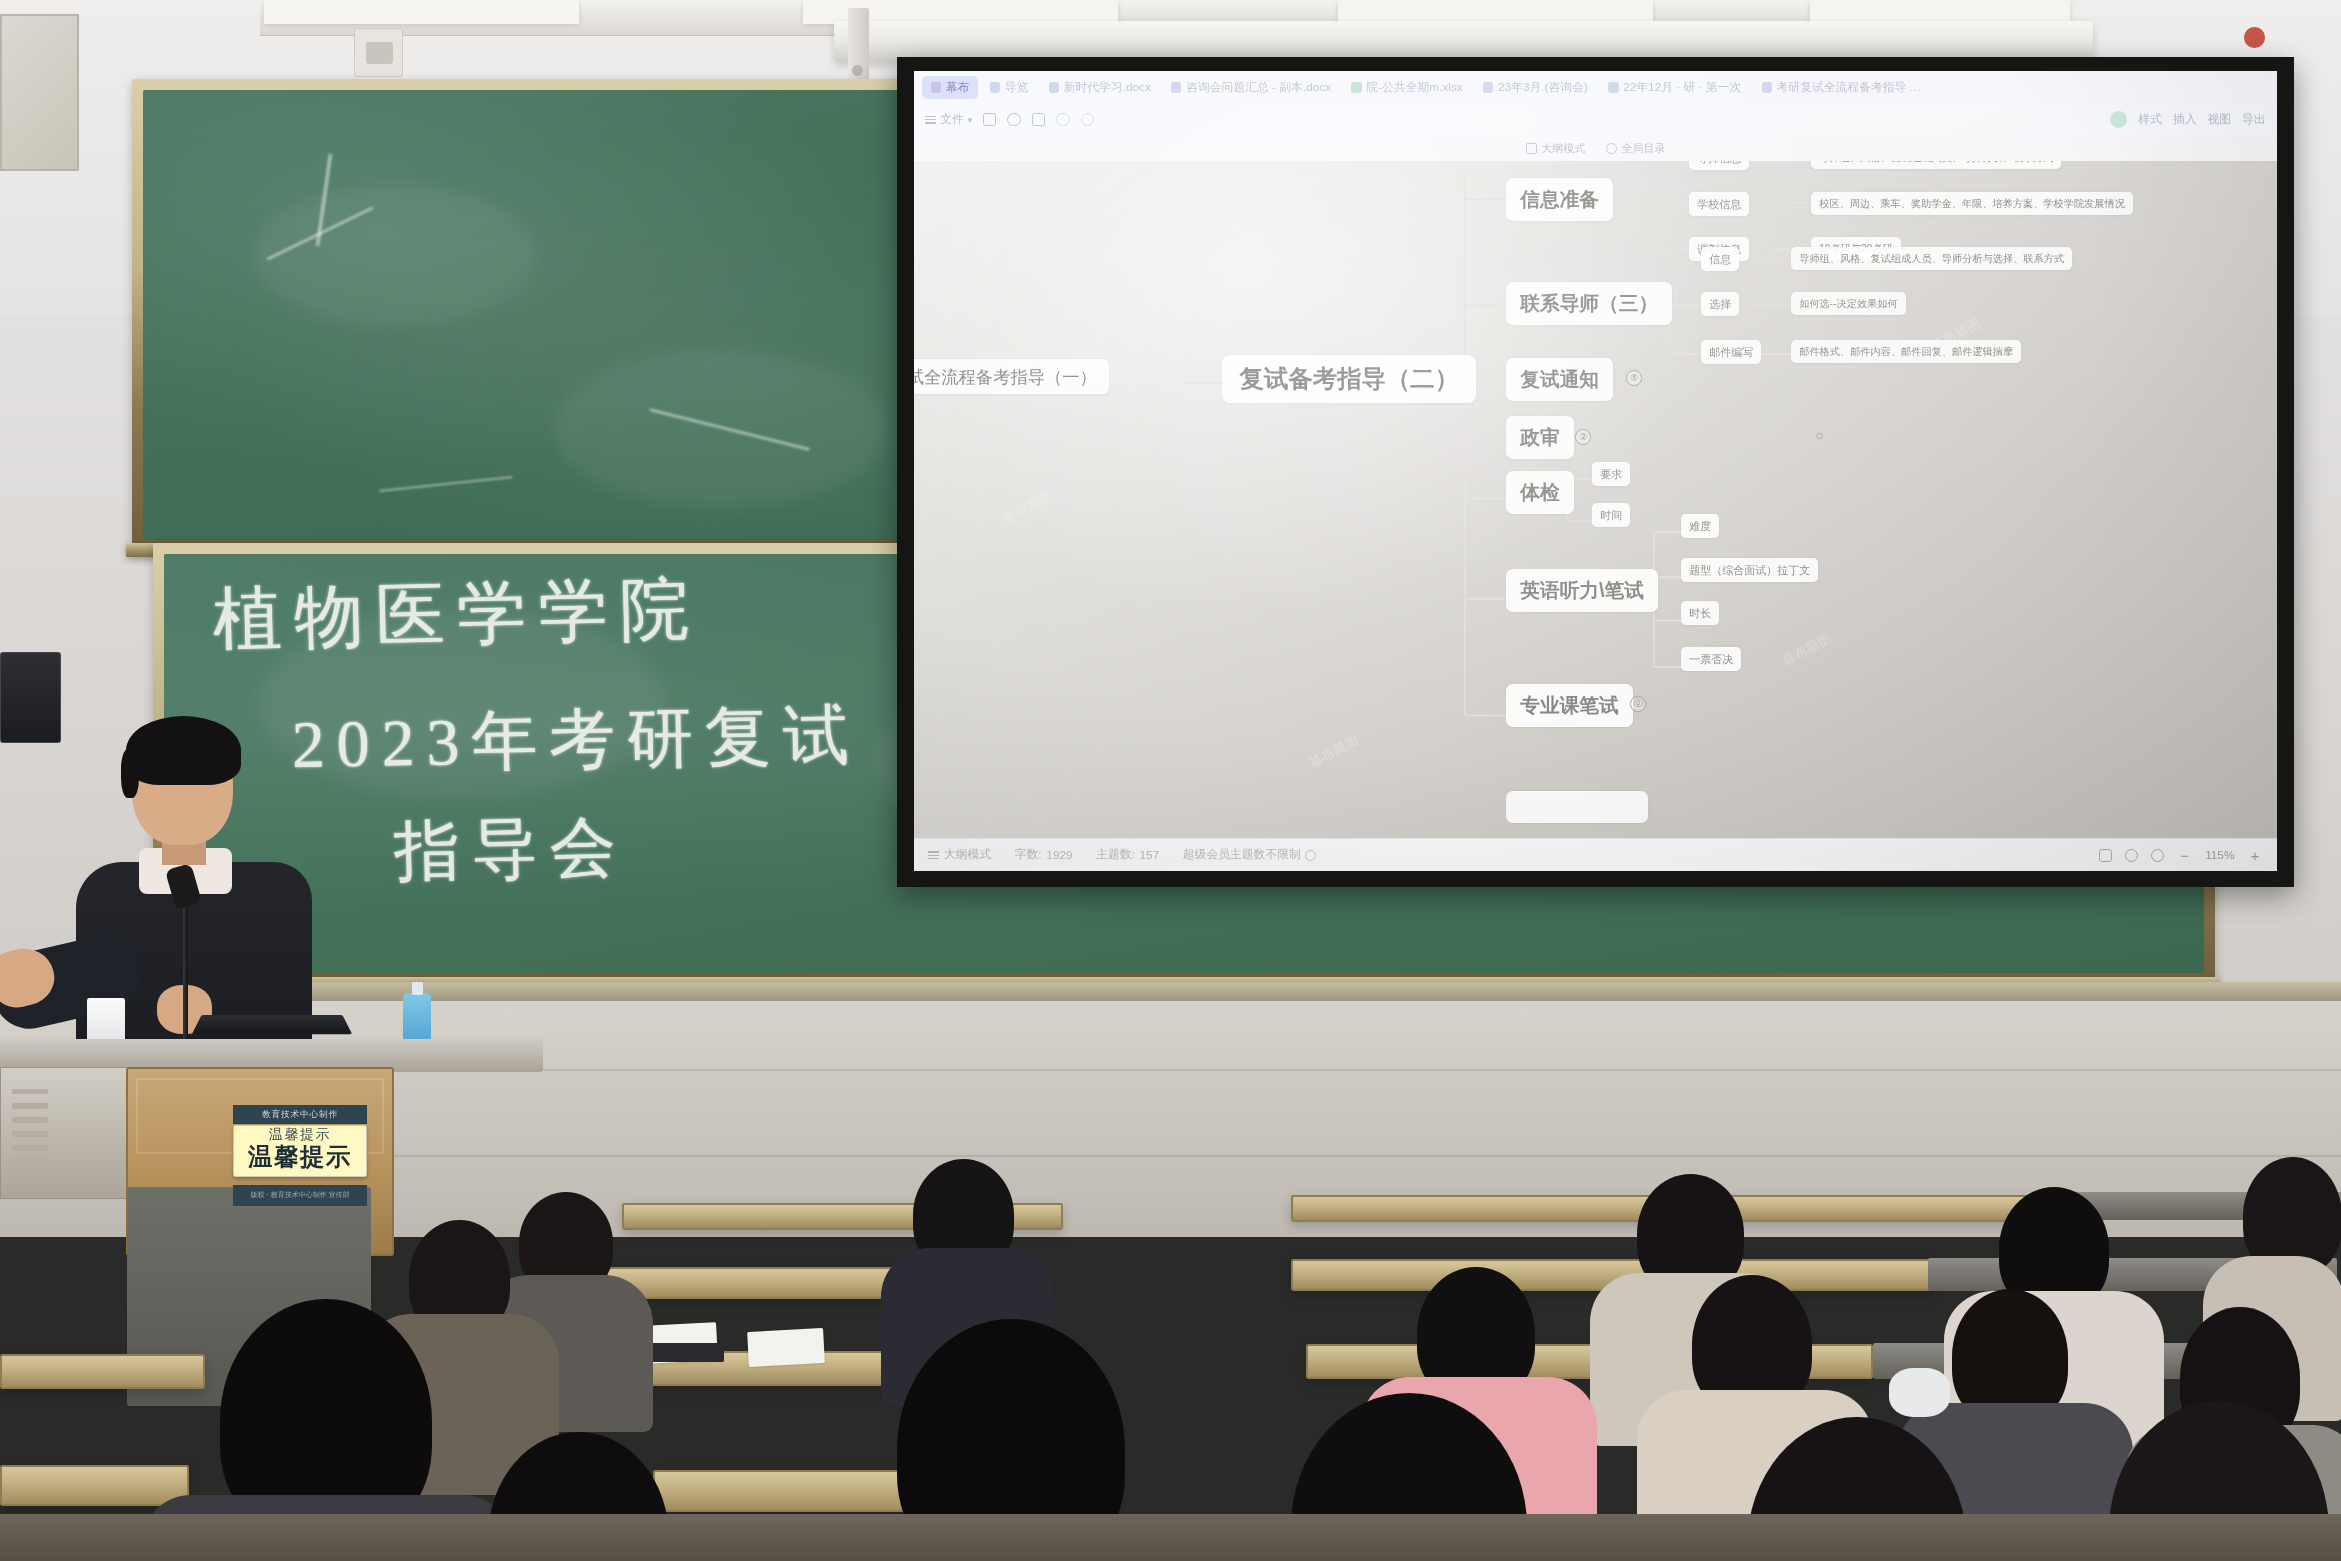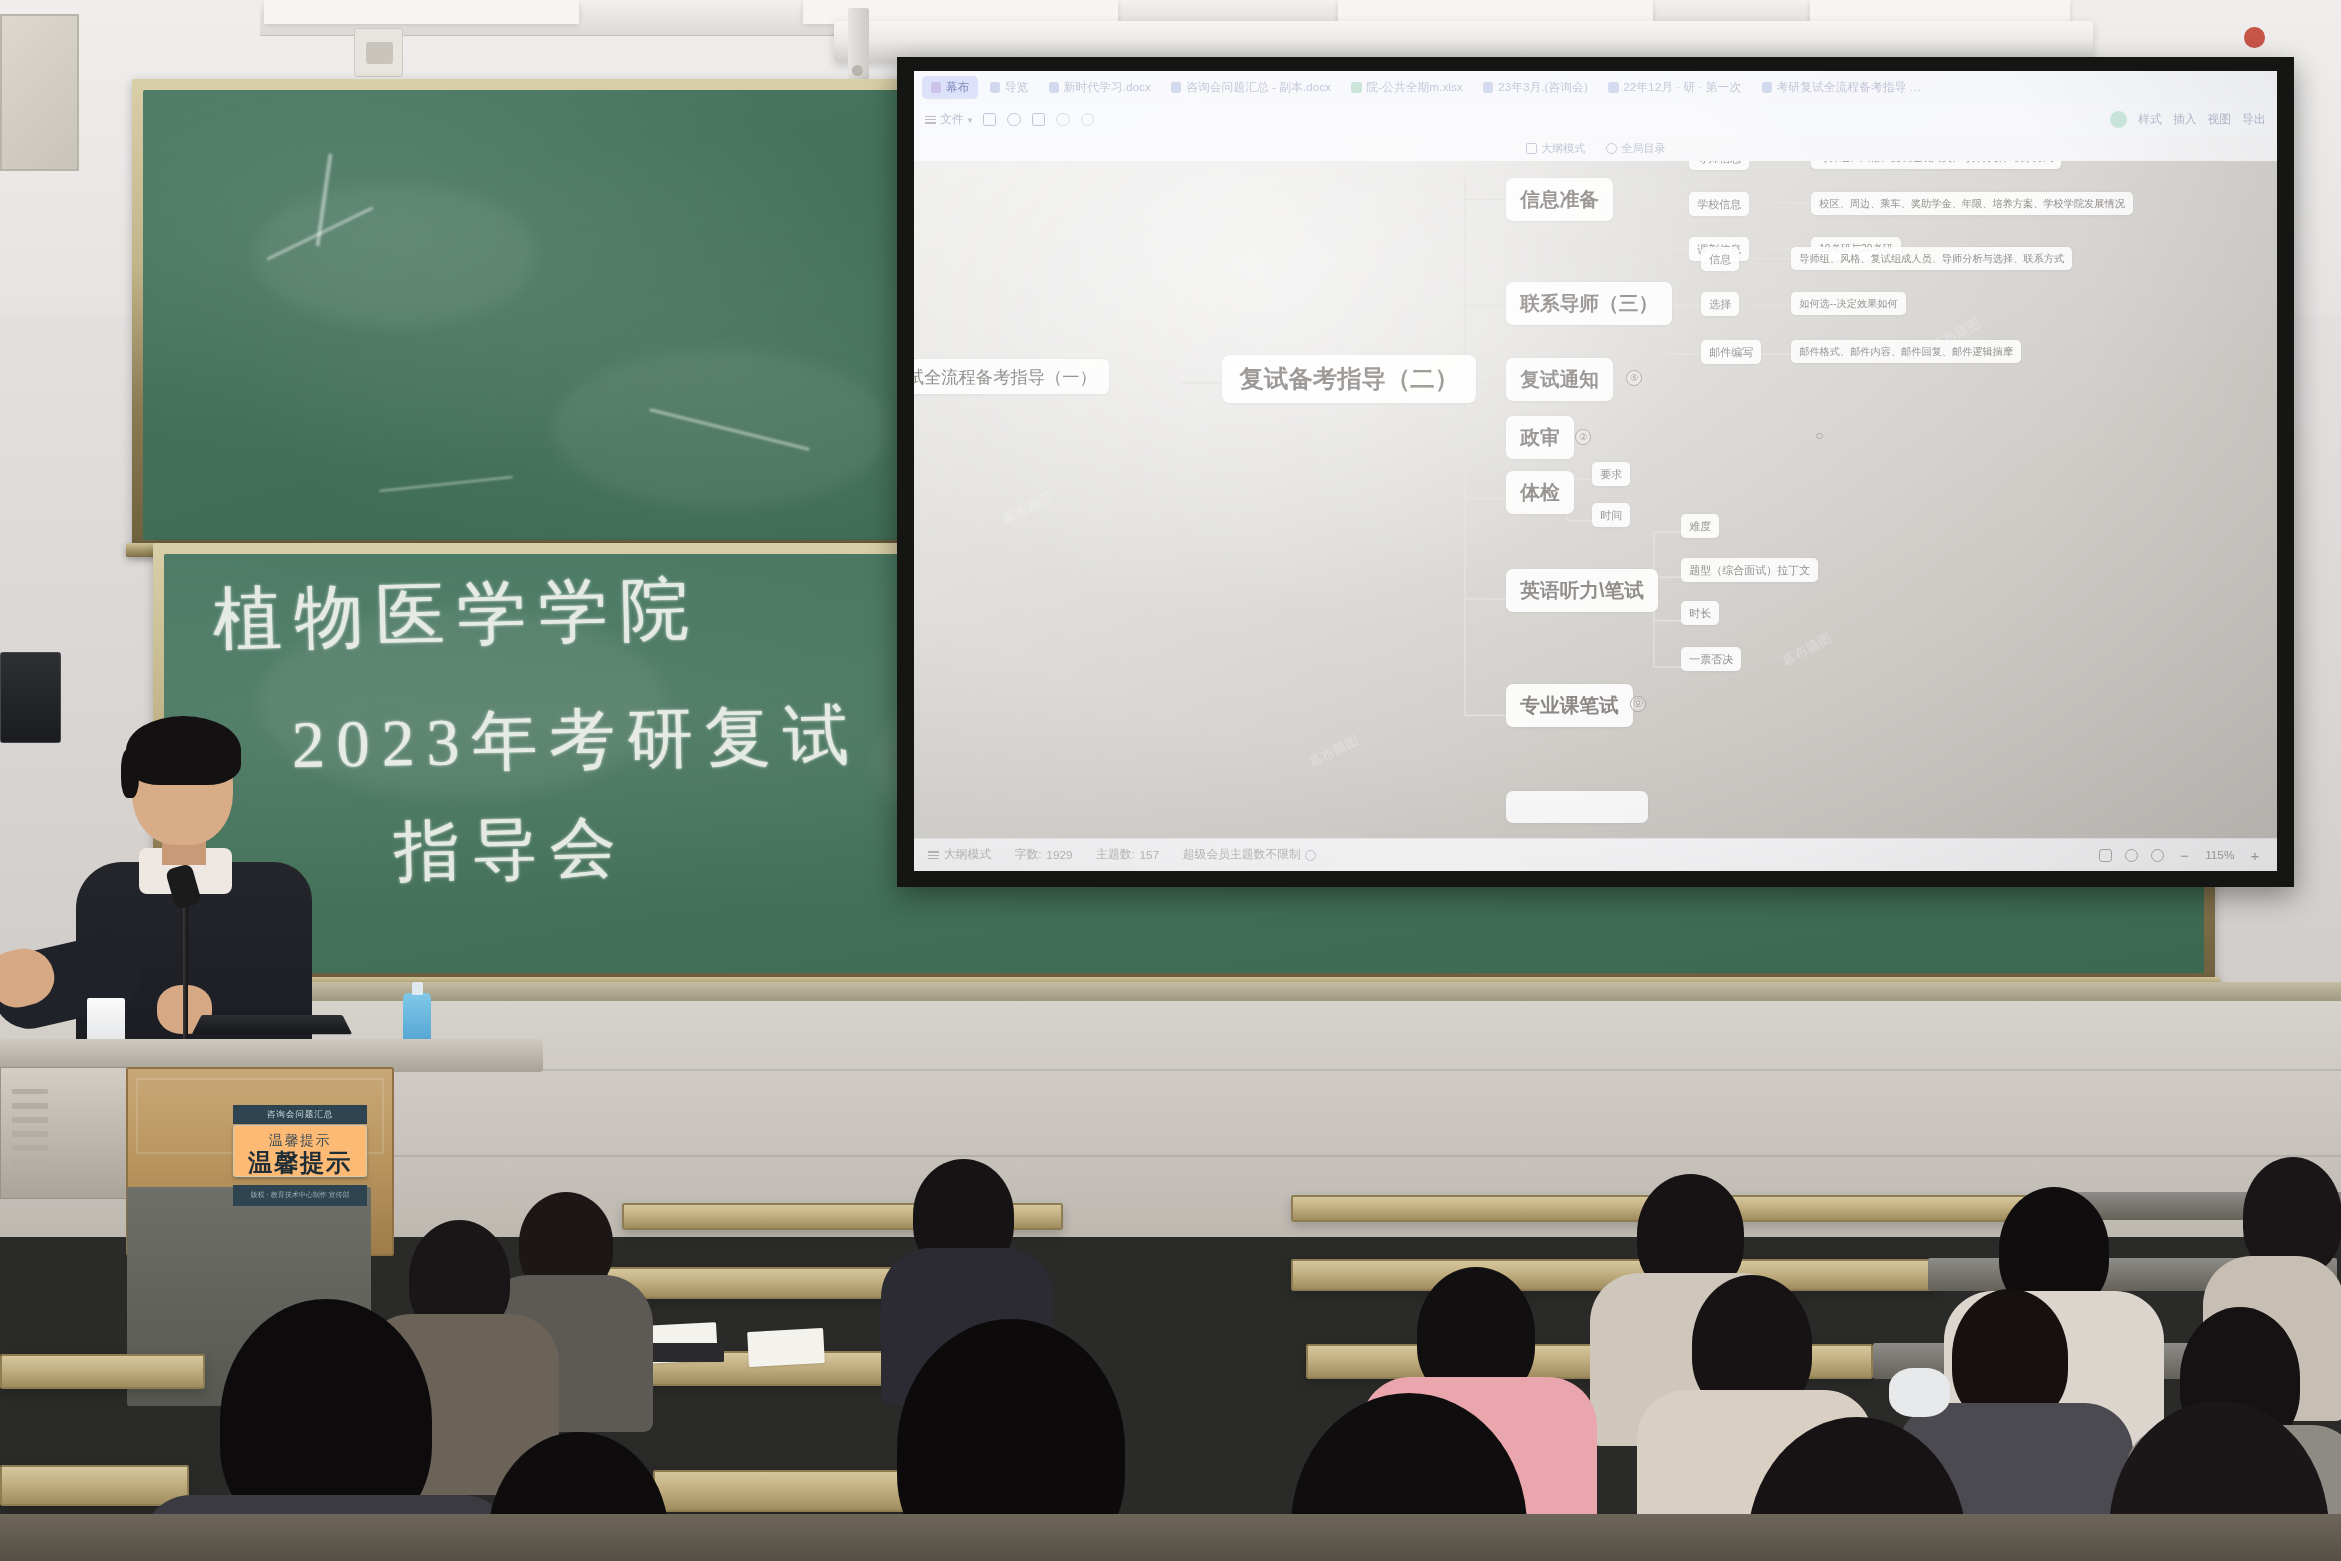--- a/index.html
+++ b/index.html
@@ -276,22 +276,22 @@
     border-radius:2.4px;
   }
   .podium-left-box{
     position:absolute; left:0px; top:28px; width:132px; height:132px;
     background:linear-gradient(180deg,#d3cec5,#aaa49a);
     border:1.6px solid #98928a;
   }
   .vent{ position:absolute; left:11px; width:36px; height:5.5px; background:#b3ada3; border-radius:1.6px; }
   .quiet-sign{
     position:absolute; left:233px; top:1125px; width:134px; height:52px;
-    background:#fdba74; border:1.6px solid #cfc9bc; border-radius:2.4px;
-    display:flex; flex-direction:column; align-items:center; justify-content:flex-end;
+    background:#fef9c3; border:1.6px solid #cfc9bc; border-radius:2.4px;
+    display:flex; flex-direction:column; align-items:center; justify-content:flex-start;
     box-shadow:0 1.6px 3.9px rgba(0,0,0,.25);
   }
   .quiet-sign .s1{ font-size:14px; color:#3a4a55; letter-spacing:1.6px; }
   .quiet-sign .s2{ font-size:24.4px; color:#1f2d36; font-weight:bold; letter-spacing:1.6px; line-height:1.05; }
   .sign-strip{
     position:absolute; left:233px; top:1105px; width:134px; height:19px;
     background:#2e4450; color:#cfd9de; font-size:8.7px;
     display:flex;align-items:center;justify-content:center; letter-spacing:0.8px;
   }
   .sign-foot{
@@ -695,21 +695,21 @@
       <div class="vent" style="top:35px;"></div>
       <div class="vent" style="top:49px;"></div>
       <div class="vent" style="top:63px;"></div>
       <div class="vent" style="top:77px;"></div>
       <div class="vent" style="top:91px;"></div>
     </div>
     <div class="podium-body"></div>
     <div class="podium-cabinet"></div>
   </div>
 
-  <div class="sign-strip">咨询会问题汇总</div>
+  <div class="sign-strip">教育技术中心制作</div>
   <div class="quiet-sign">
     <div class="s1">温馨提示</div>
     <div class="s2">温馨提示</div>
   </div>
   <div class="sign-foot">版权 · 教育技术中心制作 宣传部</div>
 
   <div id="audience">
 
     <div class="desk" style="left:622px; top:46px; width:441px; height:27px;"></div>
     <div class="desk" style="left:1291px; top:38px; width:755px; height:27px;"></div>

